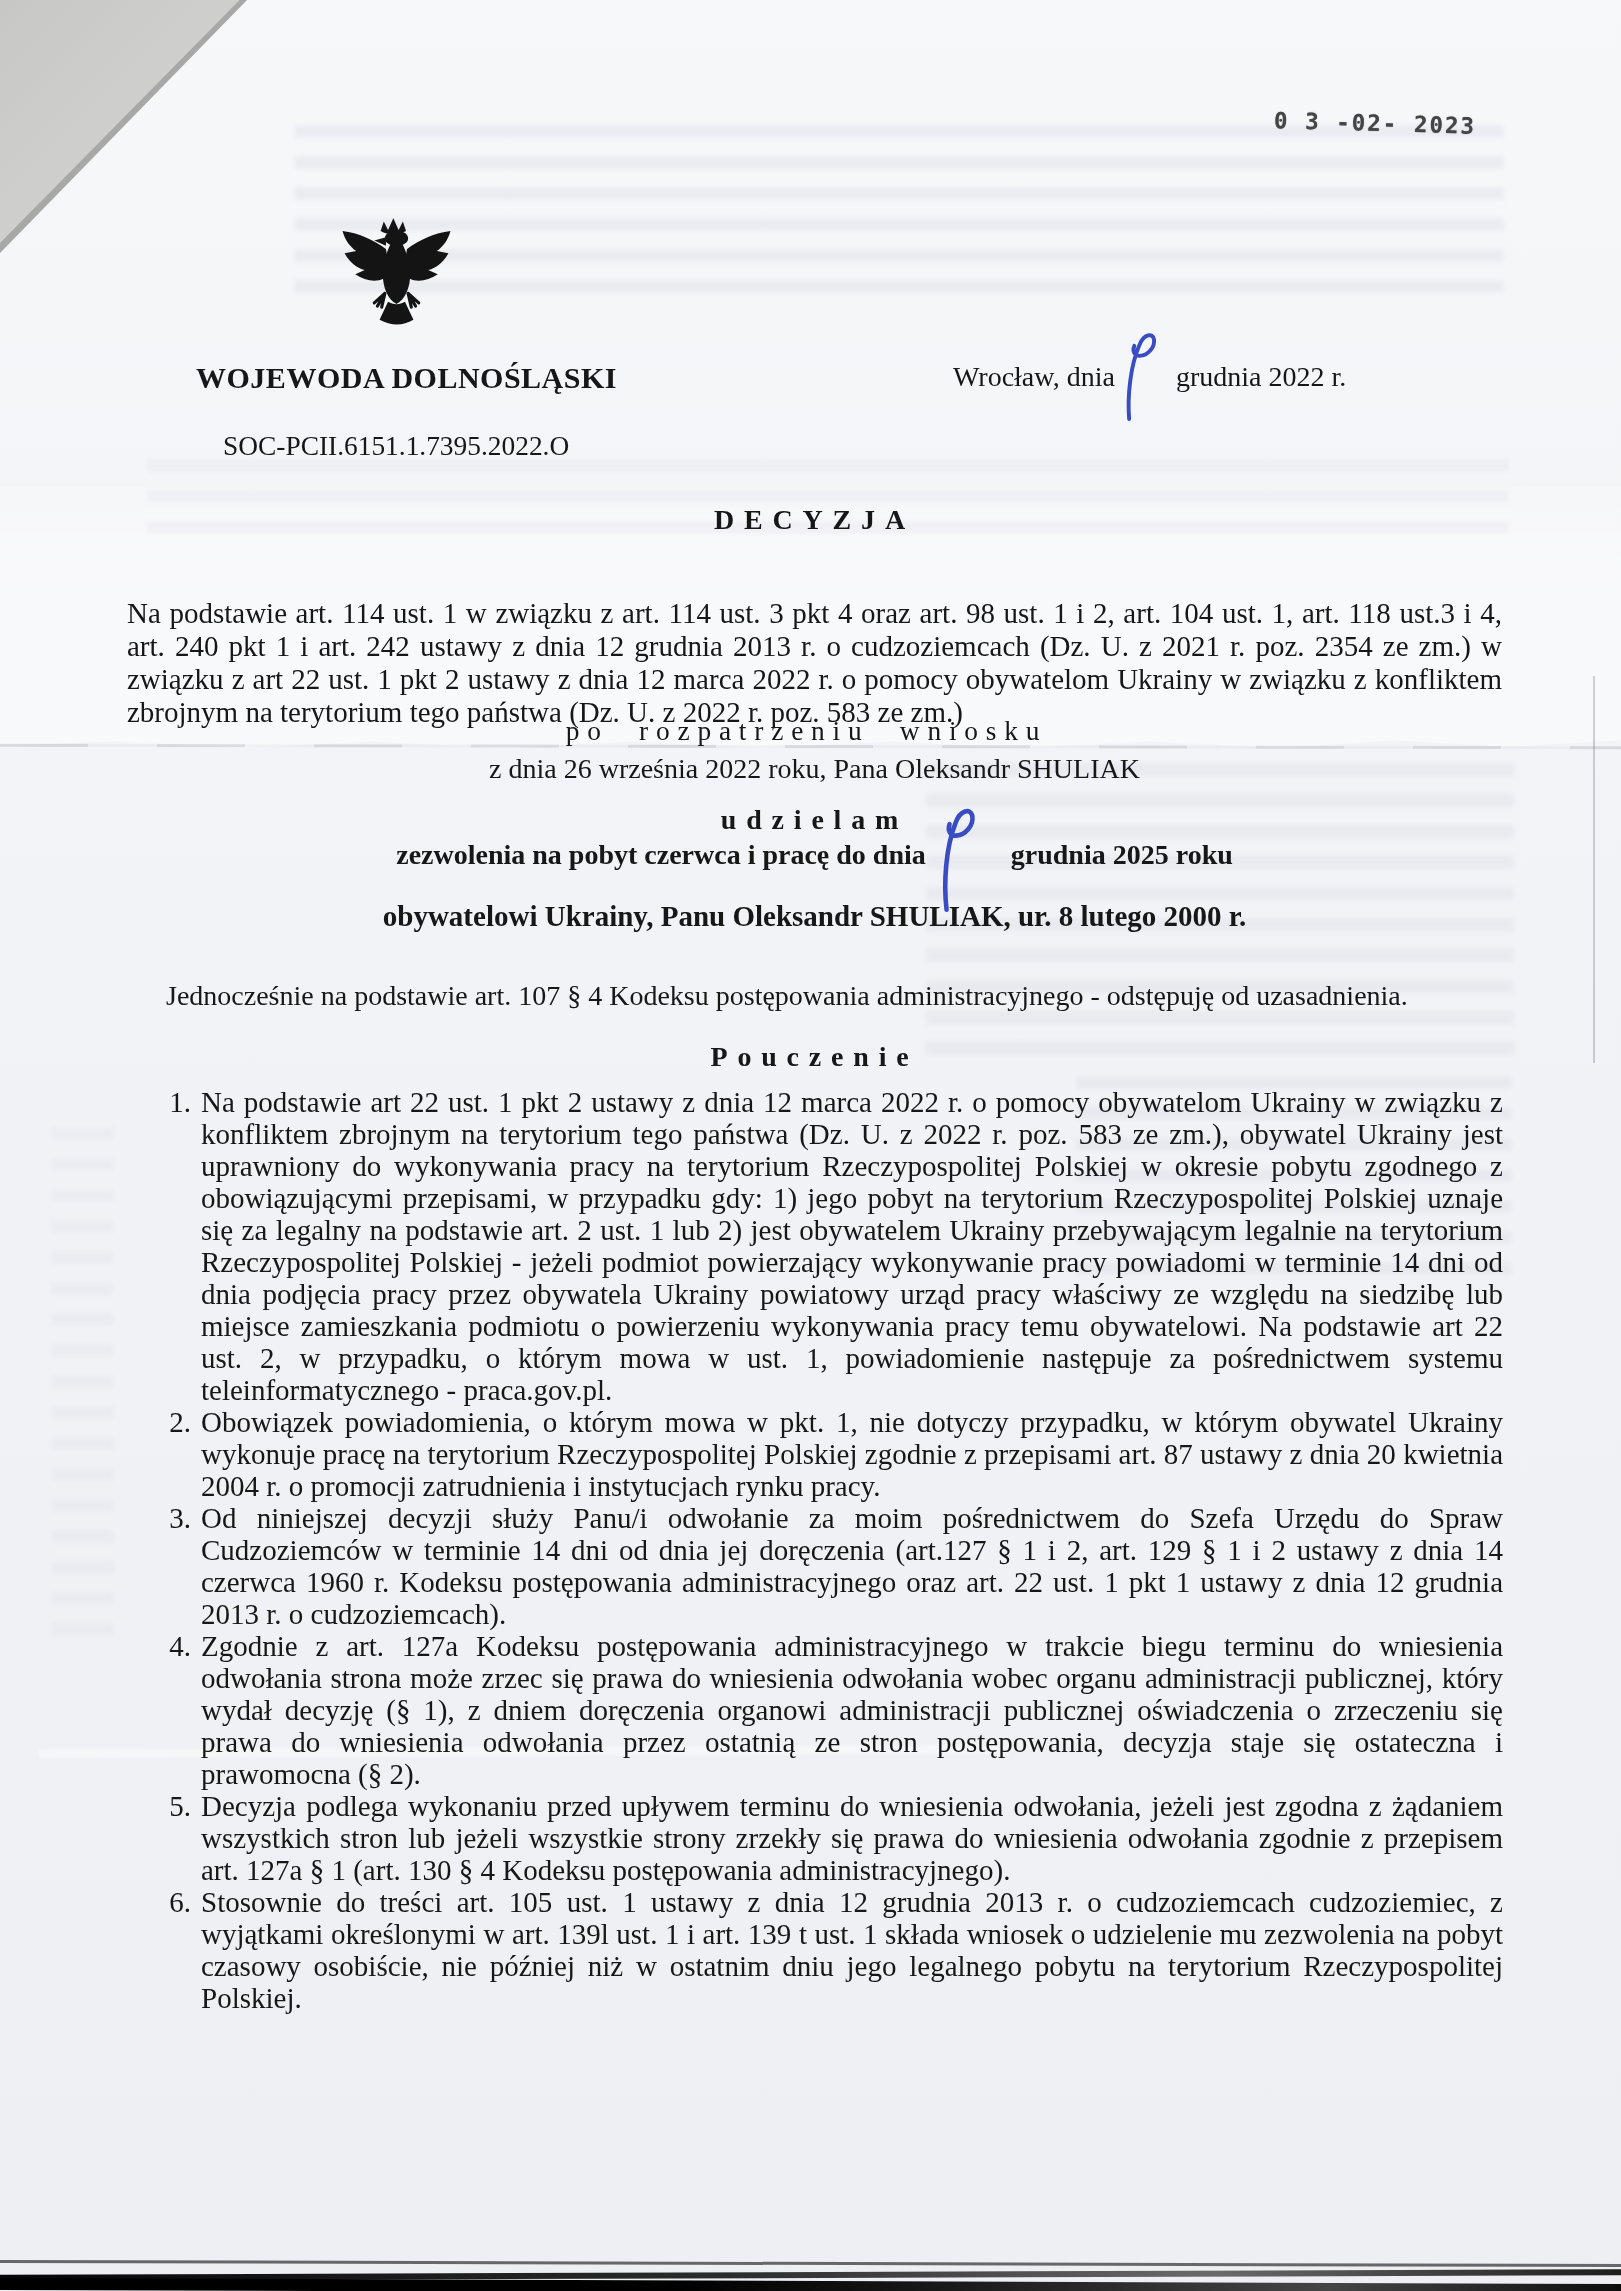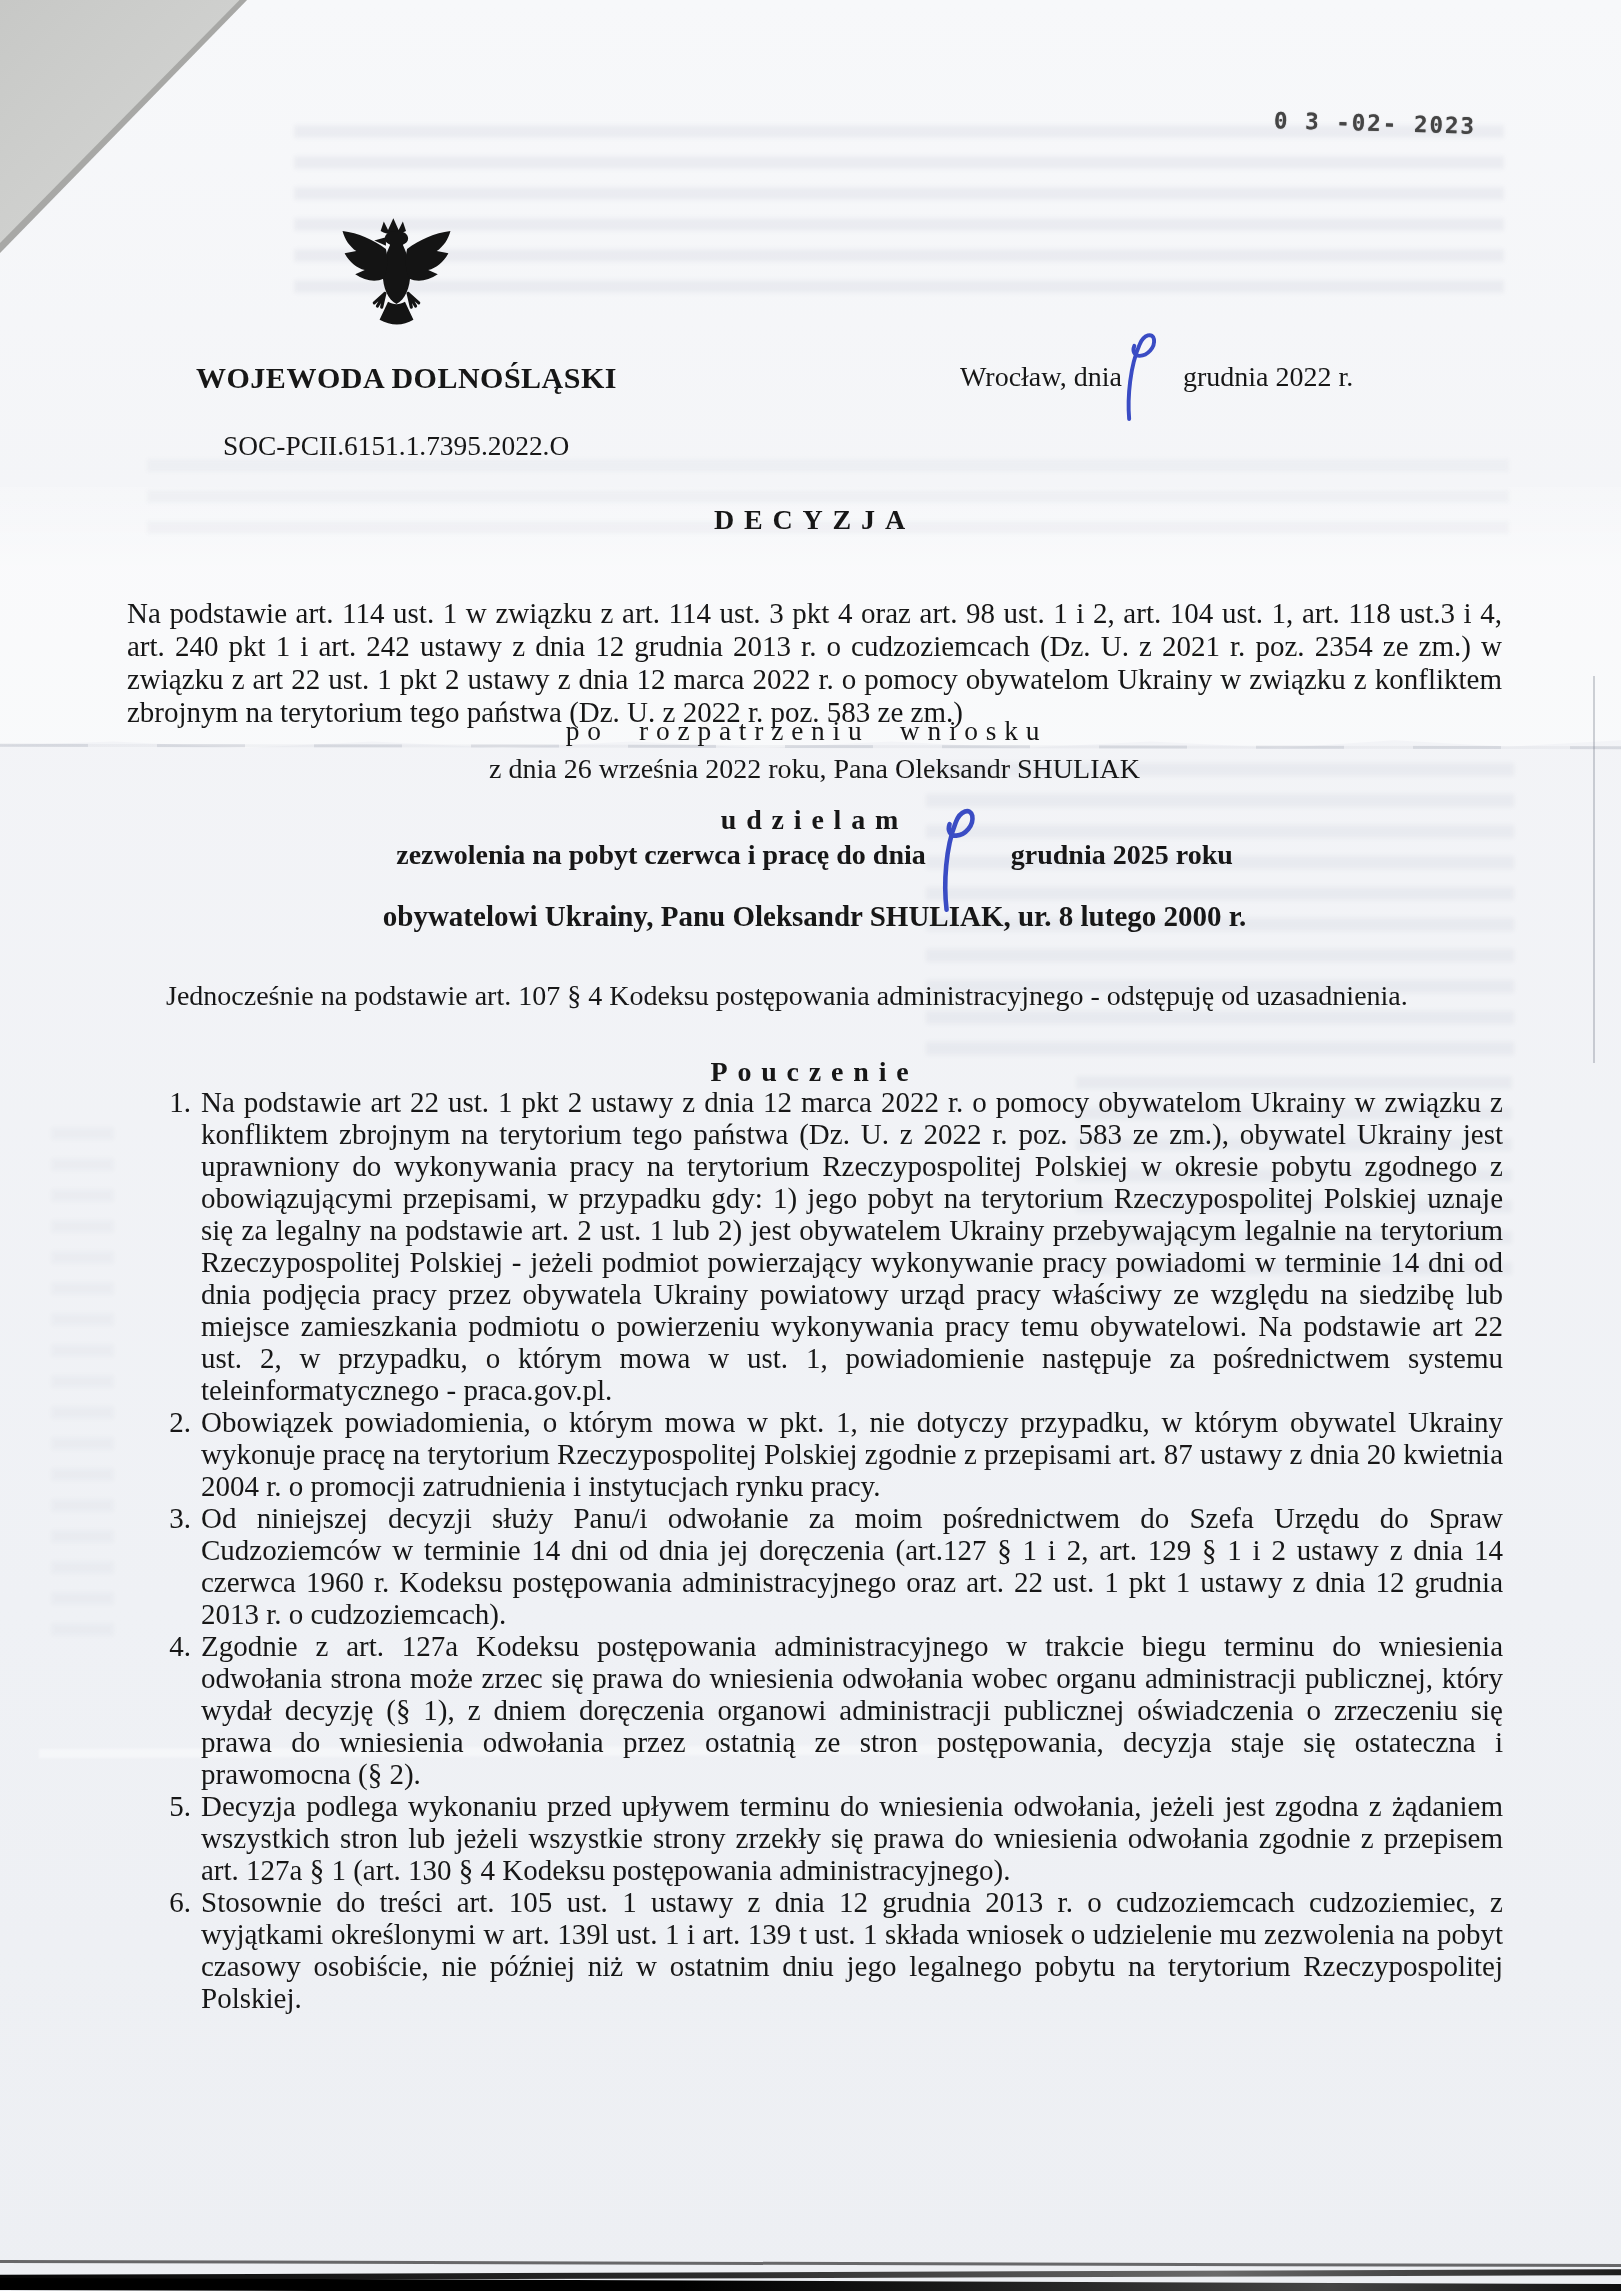--- a/index.html
+++ b/index.html
@@ -36,21 +36,21 @@
   .emblem{position:absolute;left:333px;top:208px;width:127px;height:139px;}
   
   .authority{
     position:absolute;left:147px;top:361px;width:519px;
     text-align:center;font-weight:bold;font-size:30px;letter-spacing:0.5px;
     white-space:nowrap;
   }
   .case-number{position:absolute;left:223px;top:431px;font-size:27.4px;text-align:right;}
   .date-line{
     position:absolute;left:953px;top:361px;font-size:28px;white-space:nowrap;
-    display:flex;align-items:baseline;margin-left:7px;
+    display:flex;align-items:baseline;
   }
   .date-gap{display:inline-block;width:61px;}
   
   .title{
     position:absolute;left:127px;top:504px;width:1375px;text-align:center;
     font-weight:bold;font-size:28px;letter-spacing:9.8px;
   }
   .legal-basis{
     position:absolute;left:127px;top:568px;width:1375px;
     font-size:29px;line-height:33px;text-align:justify;
@@ -73,21 +73,21 @@
   .grant-gap{display:inline-block;width:71px;}
   .beneficiary{
     position:absolute;left:127px;top:900px;width:1375px;text-align:center;
     font-weight:bold;font-size:29px;
   }
   .waiver{
     position:absolute;left:166px;top:980px;width:1362px;font-size:28px;
   }
   .pouczenie-heading{
     position:absolute;left:127px;top:1041px;width:1375px;text-align:center;
-    font-weight:bold;font-size:28px;letter-spacing:9.8px;margin-top:15px;
+    font-weight:bold;font-size:28px;letter-spacing:9.8px;
   }
   .pouczenie-list{
     position:absolute;left:201px;top:1086px;width:1302px;
     font-size:29px;line-height:32px;
     list-style:none;margin:0;padding:0;
   }
   .pouczenie-list li{position:relative;text-align:justify;}
   .pouczenie-list .num{
     position:absolute;left:-55px;top:0;width:45px;text-align:right;
   }

